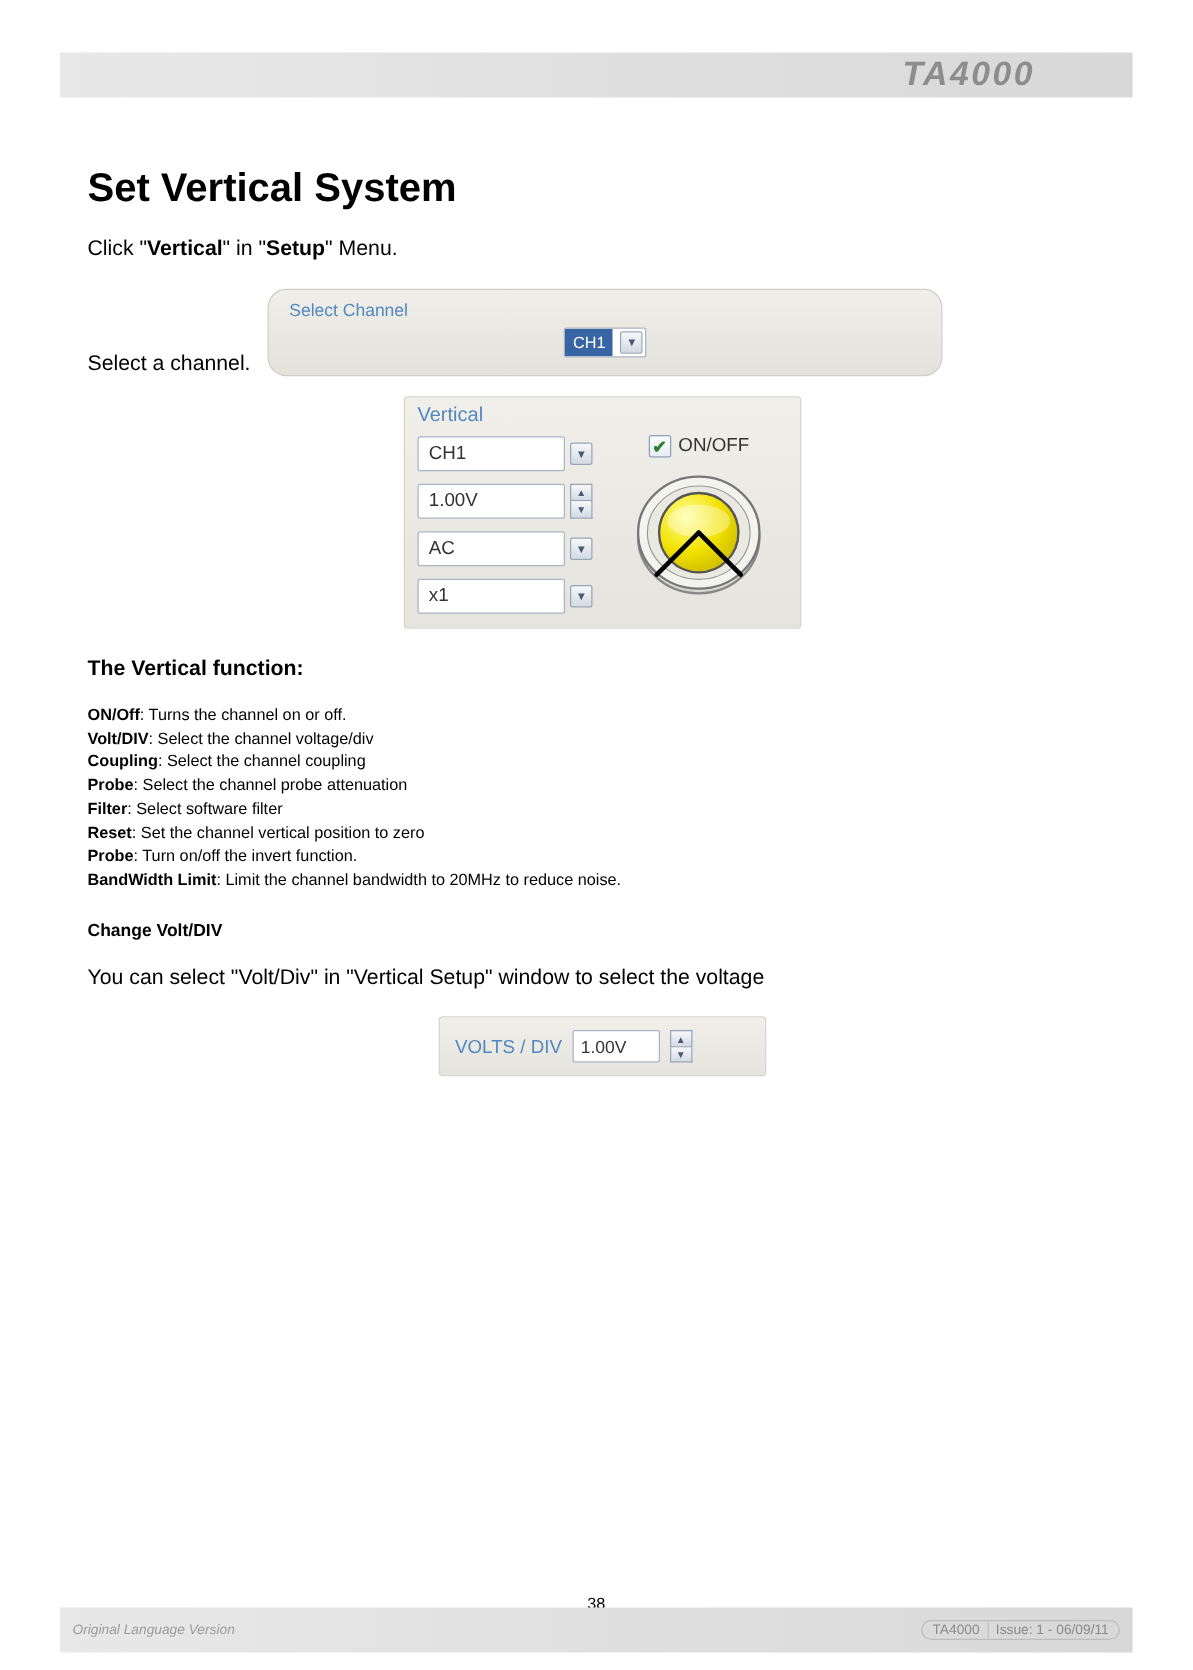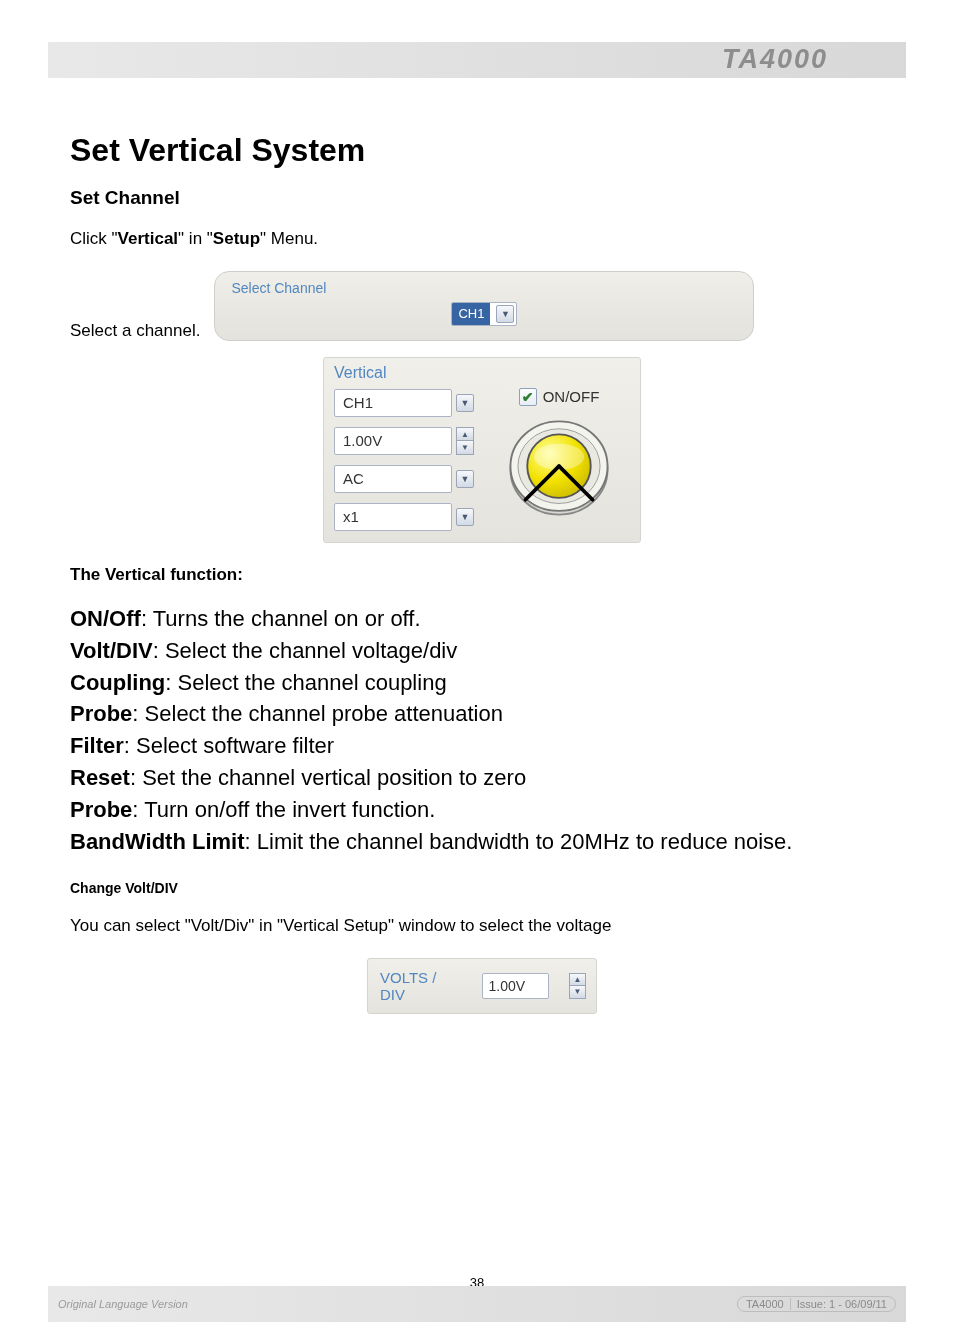--- a/index.html
+++ b/index.html
@@ -75,30 +75,30 @@
   .vert-right { flex: 1; display: flex; flex-direction: column; align-items: center; gap: 4px; }
   .onoff { display: flex; align-items: center; gap: 6px; font-size: 15px; color: #333; margin-bottom: 2px; }
   .chk {
     width: 18px; height: 18px; border: 1px solid #8fa1b8; border-radius: 2px;
     background: linear-gradient(180deg,#fbfcfe,#e7edf5);
     display: inline-flex; align-items: center; justify-content: center;
     font-size: 14px; color: #2e7d32; font-weight: bold;
   }
   .knob-svg { width: 112px; height: 112px; }
 
-  .func-list p { font-size: 22px; line-height: 1.45; }
+  .func-list p { font-size: 13px; line-height: 1.45; }
   .bold { font-weight: bold; }
 
   
   .vd-box {
-    width: 230px; margin: 12px auto 0;
+    width: 262px; margin: 12px auto 0;
     background: linear-gradient(180deg,#f0efe9,#e4e3dd);
     border: 1px solid #d5d4cf; border-radius: 3px;
     padding: 10px 10px 10px 12px;
-    display: flex; align-items: center; gap: 20px;
+    display: flex; align-items: center; gap: 8px;
   }
   .vd-label { font-size: 15px; color: #5287c0; }
   .vd-val {
     width: 70px; height: 26px; background: #fff; border: 1px solid #aab4c4; border-radius: 2px;
     font-size: 14px; color: #333; display: flex; align-items: center; padding: 0 6px;
   }
 
   .page-num { position: absolute; bottom: 46px; left: 0; width: 100%; text-align: center; font-size: 13px; }
   .footer {
     position: absolute; bottom: 14px; left: 48px; right: 48px; height: 22px;
@@ -118,21 +118,20 @@
 
 <div class="page">
 
   <div class="banner">
     <div class="banner-title">TA4000</div>
   </div>
 
   <div class="content">
     <h1>Set Vertical System</h1>
 
-    <h2>Set Channel</h2>
 
     <p class="body">
       <span>Click "</span><span class="bold">Vertical</span><span>" in "</span><span class="bold">Setup</span><span>" Menu.</span>
     </p>
 
     <div class="row">
       <p>Select a channel.</p>
       <div class="sc-box">
         <div class="sc-legend">Select Channel</div>
         <div class="sc-select">

